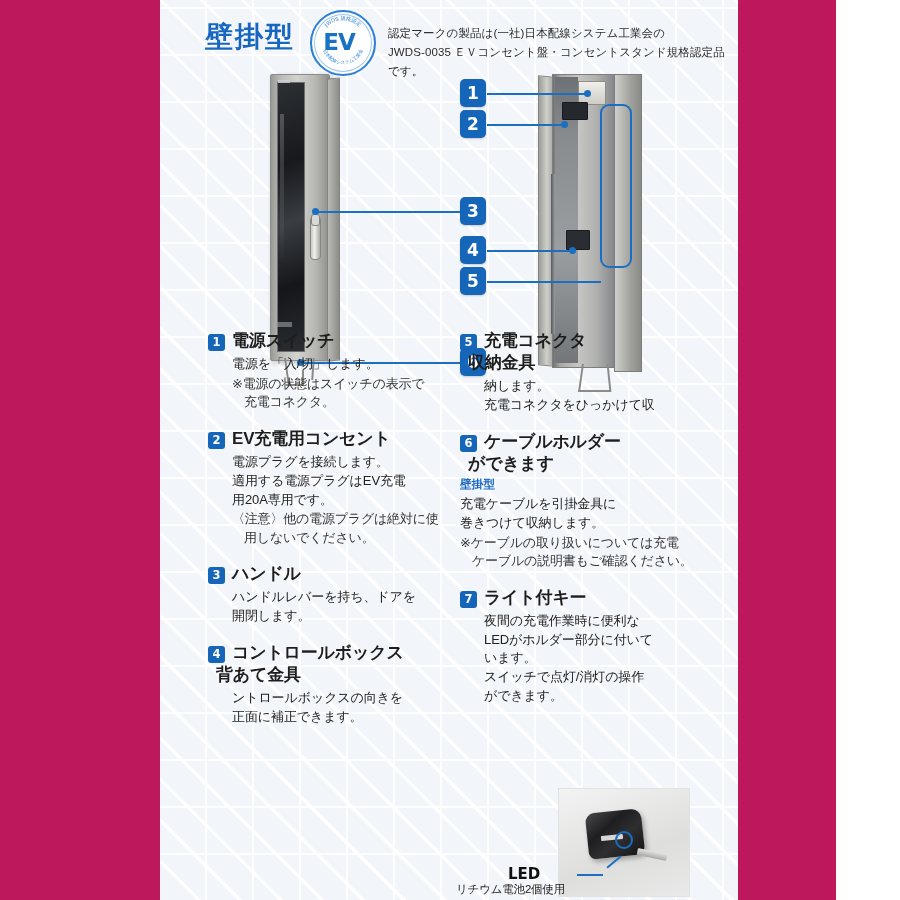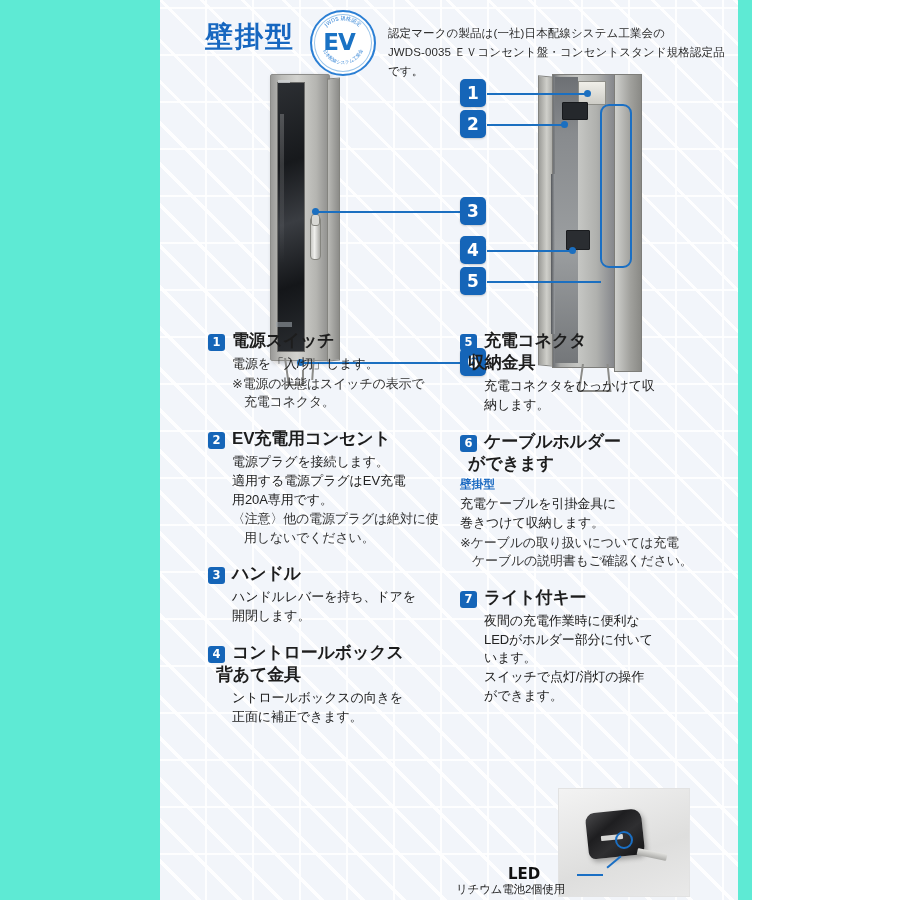--- a/index.html
+++ b/index.html
@@ -5,22 +5,22 @@
 <style>
   html,body{margin:0;padding:0;}
   body{
     width:900px;height:900px;
     background:#ffffff;
     font-family:"Liberation Sans","DejaVu Sans",sans-serif;
     overflow:hidden;
   }
   .page{
     position:relative;
-    width:752px;height:900px;
-    background:#5eead4;
+    width:836px;height:900px;
+    background:#be185d;
   }
   
   .panel{
     position:absolute;
     left:160px;top:0;width:578px;height:900px;
     background:
       repeating-linear-gradient(45deg, rgba(255,255,255,0) 0 26px, rgba(255,255,255,.95) 26px 29px),
       repeating-linear-gradient(0deg, rgba(255,255,255,0) 0 45px, rgba(255,255,255,.9) 45px 47px),
       repeating-linear-gradient(90deg, rgba(255,255,255,0) 0 45px, rgba(255,255,255,.9) 45px 47px),
       linear-gradient(#f2f5fa,#f2f5fa);
@@ -403,22 +403,22 @@
 
       <div class="col col-right">
 
         <div class="item">
           <div class="item-head">
             <div class="item-num">5</div>
             <div class="item-title">充電コネクタ</div>
           </div>
           <div class="item-title2">収納金具</div>
           <div class="item-body">
+              <div>納します。</div>
               <div>充電コネクタをひっかけて収</div>
-              <div>納します。</div>
             </div>
         </div>
 
         <div class="gap"></div>
 
         <div class="item">
           <div class="item-head">
             <div class="item-num">6</div>
             <div class="item-title">ケーブルホルダー</div>
           </div>

